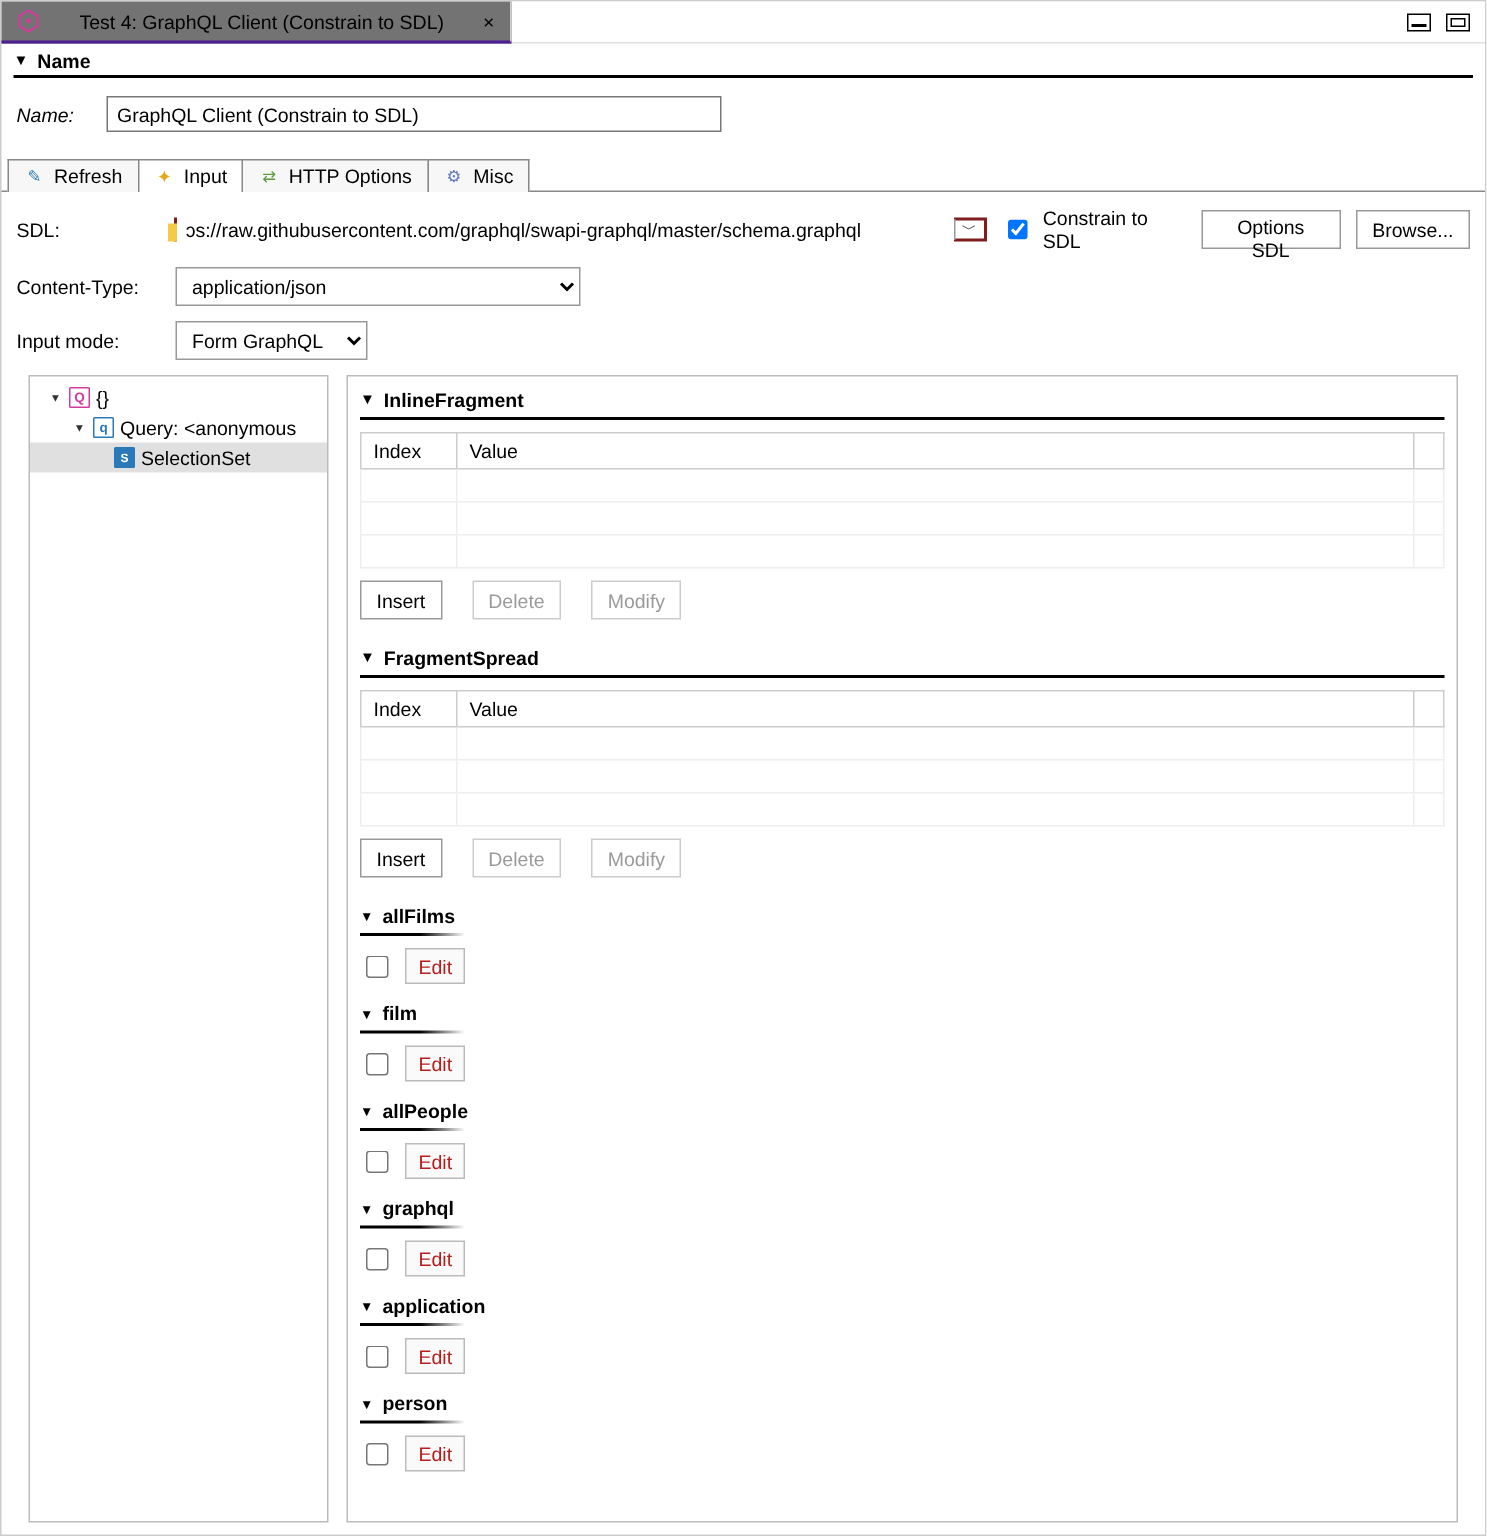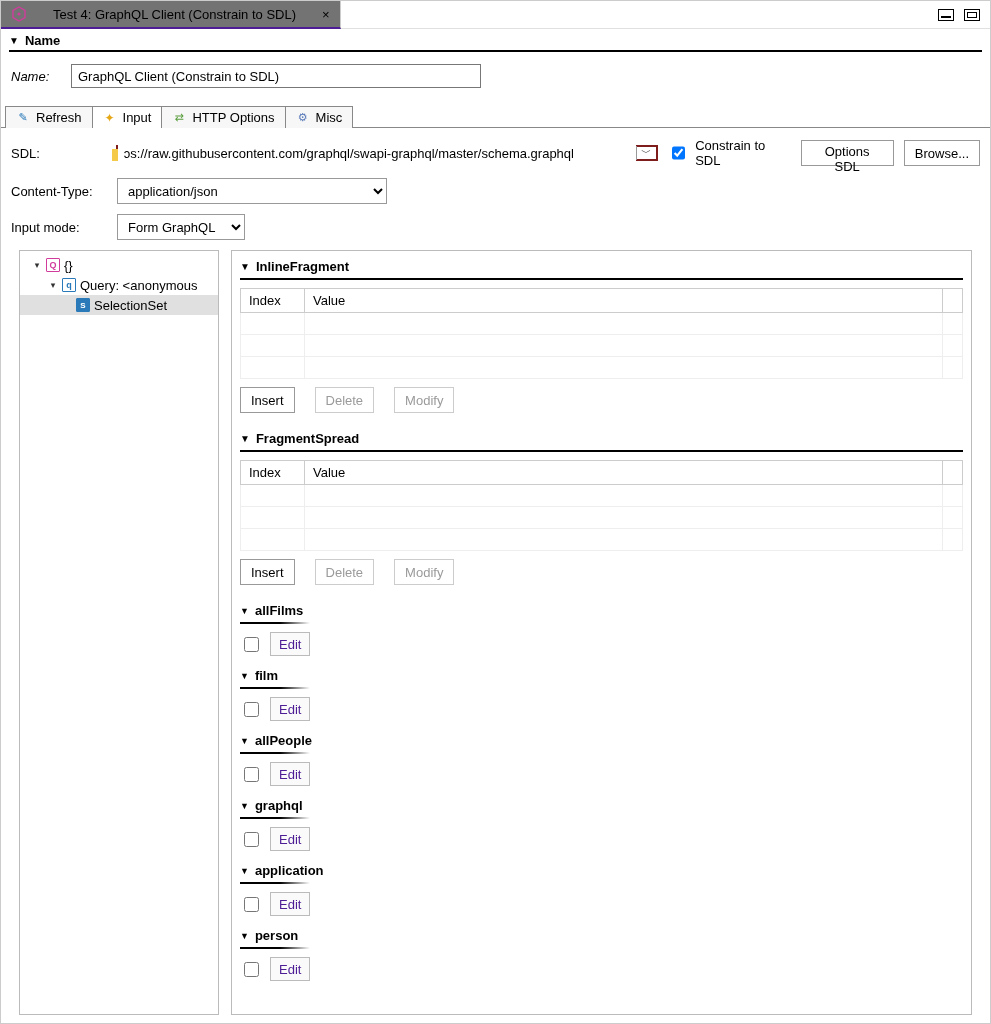--- a/index.html
+++ b/index.html
@@ -134,21 +134,21 @@
 
   .btn-row { display:flex; gap:20px; margin-top:8px; }
 
   .field-block { margin-bottom:10px; }
   .field-header { display:flex; align-items:center; gap:6px; font-weight:bold; padding:2px 0;}
   .field-header .tw { font-size:9px; cursor:pointer; }
   .field-divider { height:2px; width:70px; background:linear-gradient(to right,#000 0,#000 40px,rgba(0,0,0,0) 100%); margin:2px 0 8px 0;}
   .field-row { display:flex; align-items:center; gap:8px; }
   .field-row input[type=checkbox]{ width:15px; height:15px; }
   .small-btn {
-    border:1px solid #bbb; background:#fafafa; color:#4c1d95;
+    border:1px solid #bbb; background:#fafafa; color:#b91c1c;
     padding:2px 8px; font:inherit; height:24px;
   }
 
   .app-icon { width:16px; height:16px; display:inline-flex; align-items:center; justify-content:center;}
   svg { display:block; }
 </style>
 </head>
 <body>
 
 <div class="outer">

